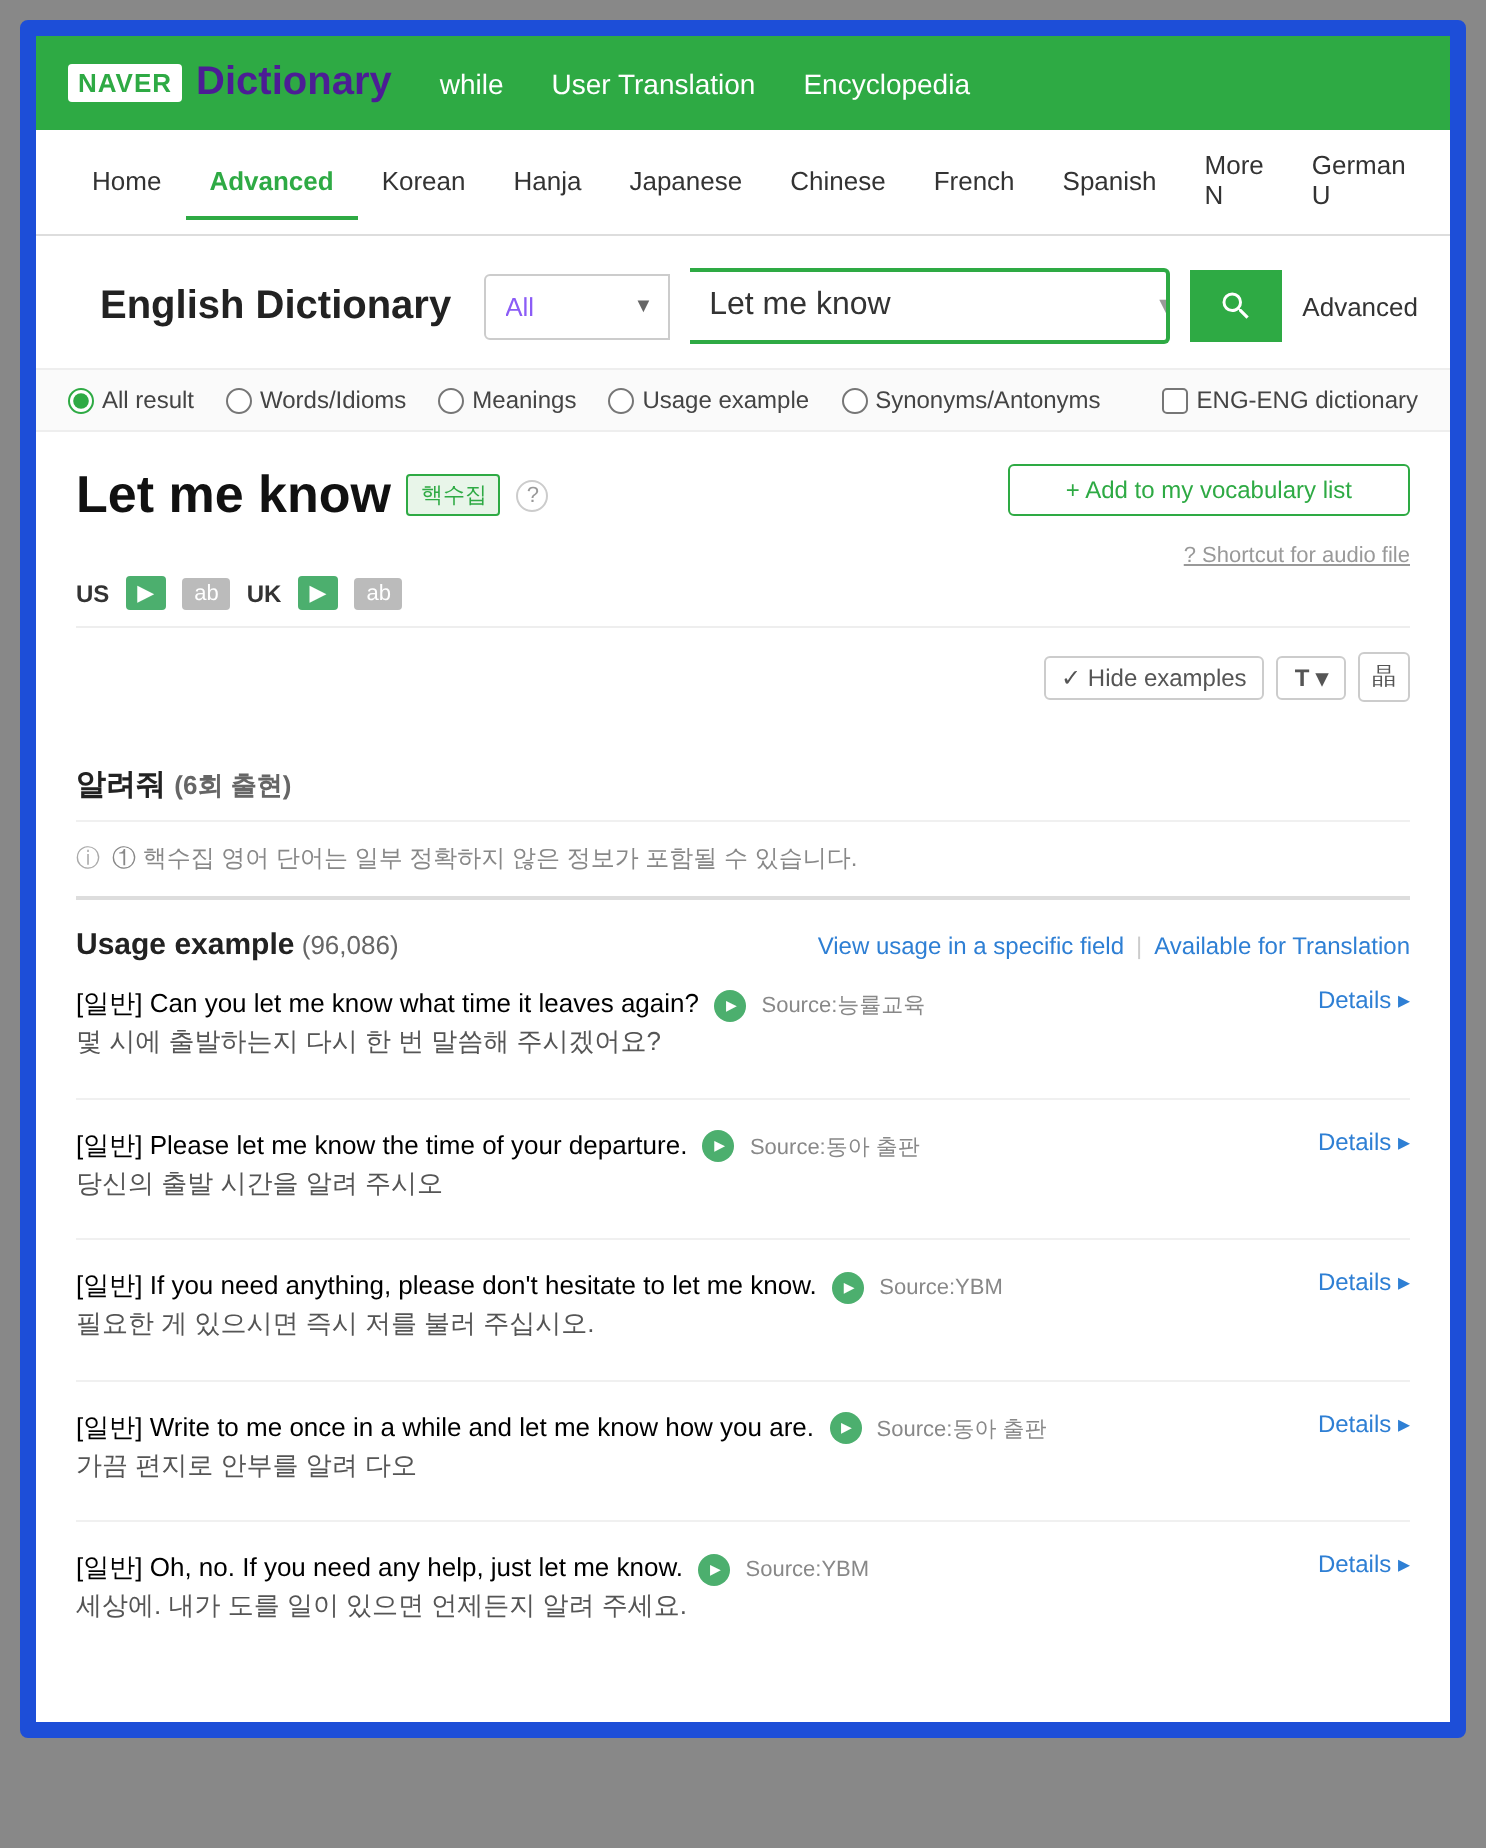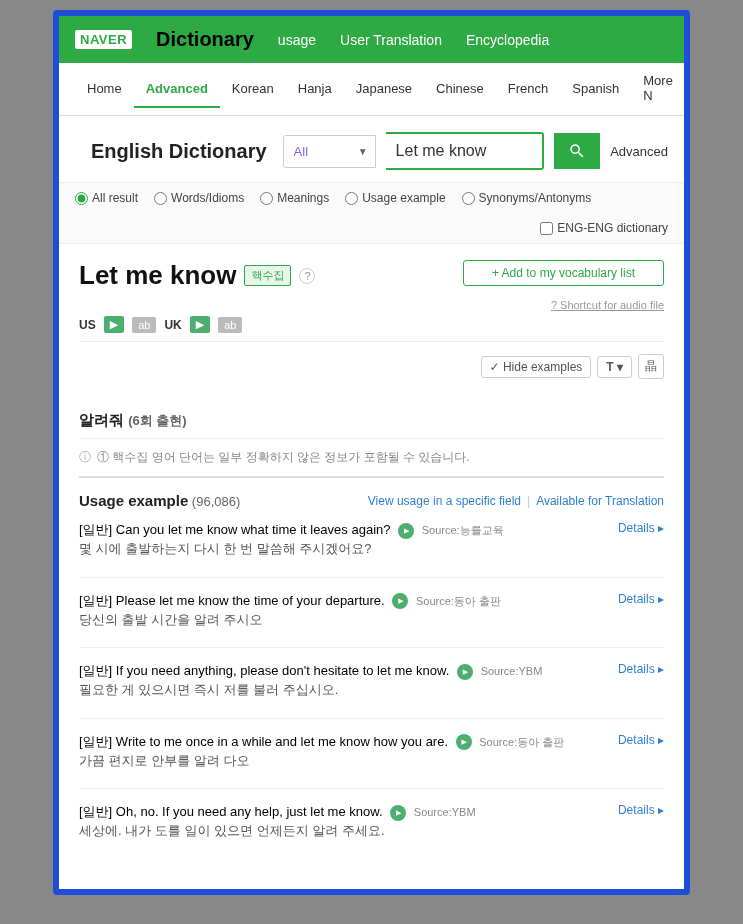--- a/index.html
+++ b/index.html
@@ -6,23 +6,23 @@
     body {
       font-family: Arial, sans-serif;
       font-size: 13px;
       background: #888;
       display: flex;
       justify-content: center;
       align-items: flex-start;
       padding: 10px;
     }
     .page-container {
-      width: 637px;
-      background: #fff;
-      border: 6px solid #1d4ed8;
+      width: 723px;
+      background: #fff;
+      border: 8px solid #1d4ed8;
       border-radius: 4px;
       overflow: hidden;
     }
     
     .top-nav {
       background: #2eaa44;
       padding: 12px 16px;
       display: flex;
       align-items: center;
       gap: 24px;
@@ -35,24 +35,24 @@
     .logo-naver {
       background: #fff;
       color: #2eaa44;
       font-weight: 900;
       font-size: 13px;
       padding: 2px 5px;
       border-radius: 2px;
       letter-spacing: 0.5px;
     }
     .logo-dict {
-      color: #000000;
+      color: #4c1d95;
       font-size: 20px;
       font-weight: bold;
-      margin-left: 22px;
+      margin-left: 5px;
     }
     .top-nav-link {
       color: #fff;
       font-size: 14px;
       font-weight: 500;
       cursor: pointer;
       text-decoration: none;
     }
 
     
@@ -443,21 +443,21 @@
 </head>
 <body>
 
 <div class="page-container">
 
   <div class="top-nav">
     <div class="logo">
       <span class="logo-naver">NAVER</span>
       <span class="logo-dict">Dictionary</span>
     </div>
-    <a class="top-nav-link">usage</a>
+    <a class="top-nav-link">while</a>
     <a class="top-nav-link">User  Translation</a>
     <a class="top-nav-link">Encyclopedia</a>
   </div>
 
   <div class="lang-nav">
     <div class="lang-nav-item">Home</div>
     <div class="lang-nav-item active">Advanced</div>
     <div class="lang-nav-item">Korean</div>
     <div class="lang-nav-item">Hanja</div>
     <div class="lang-nav-item">Japanese</div>

